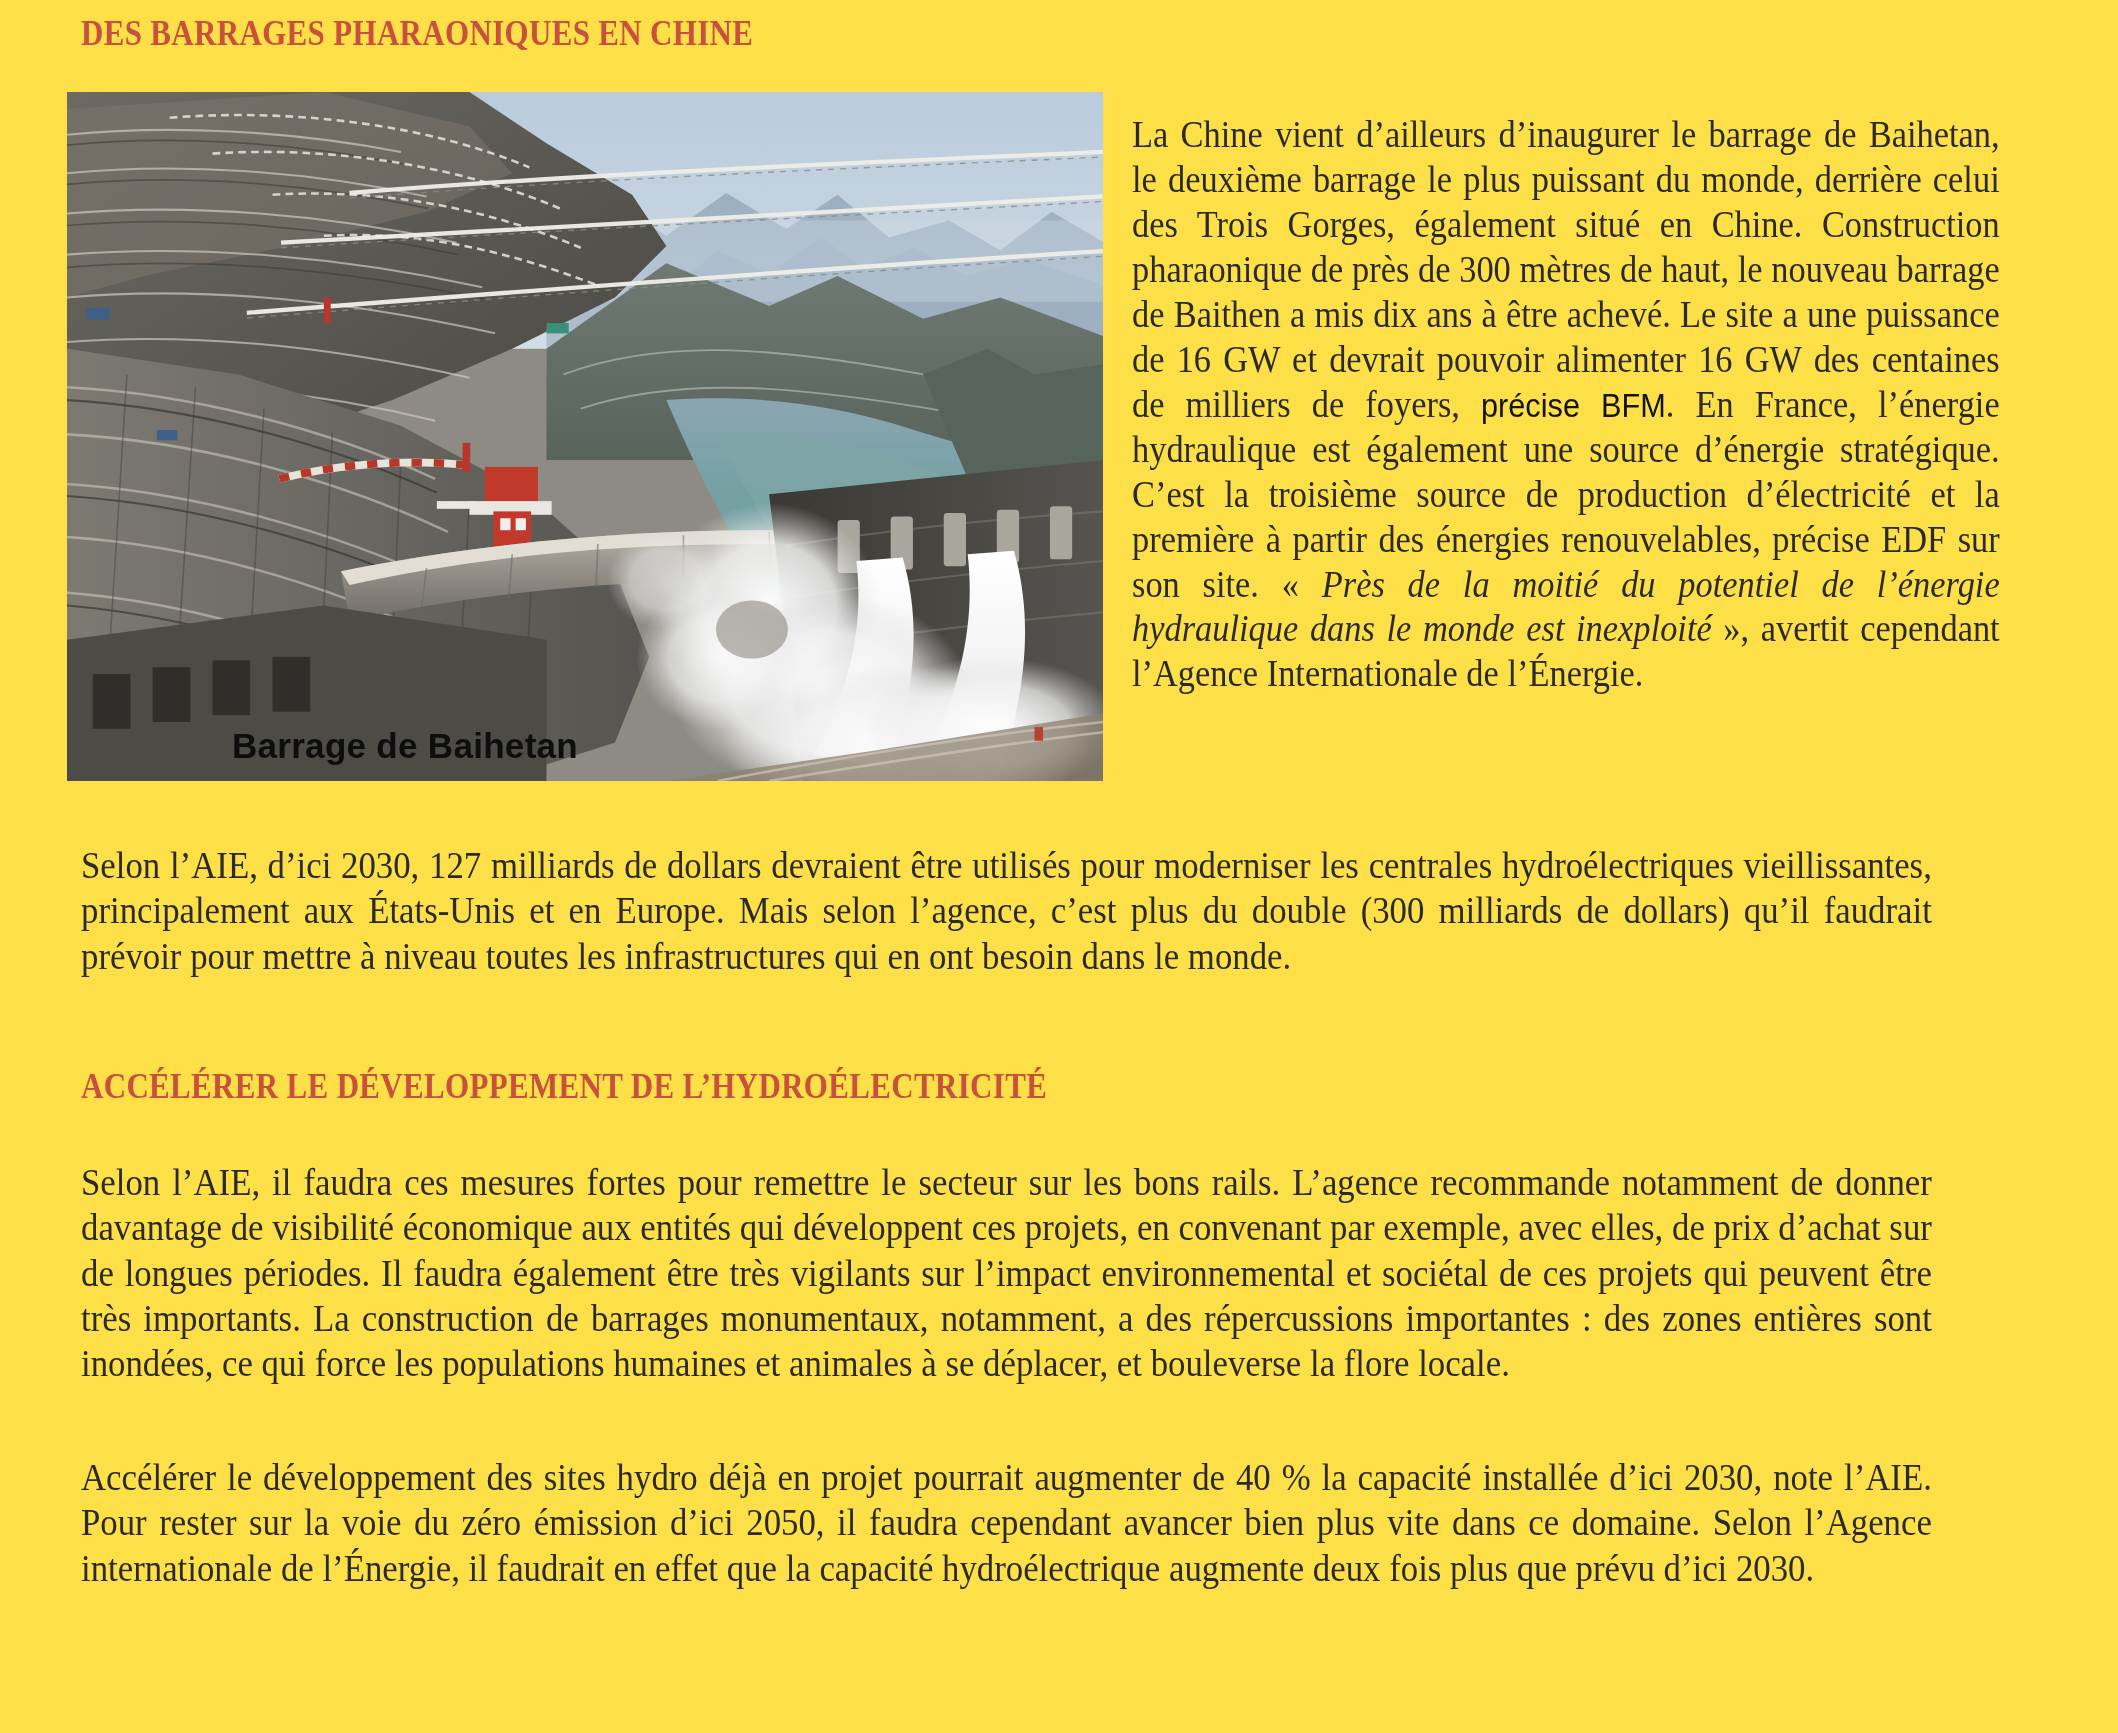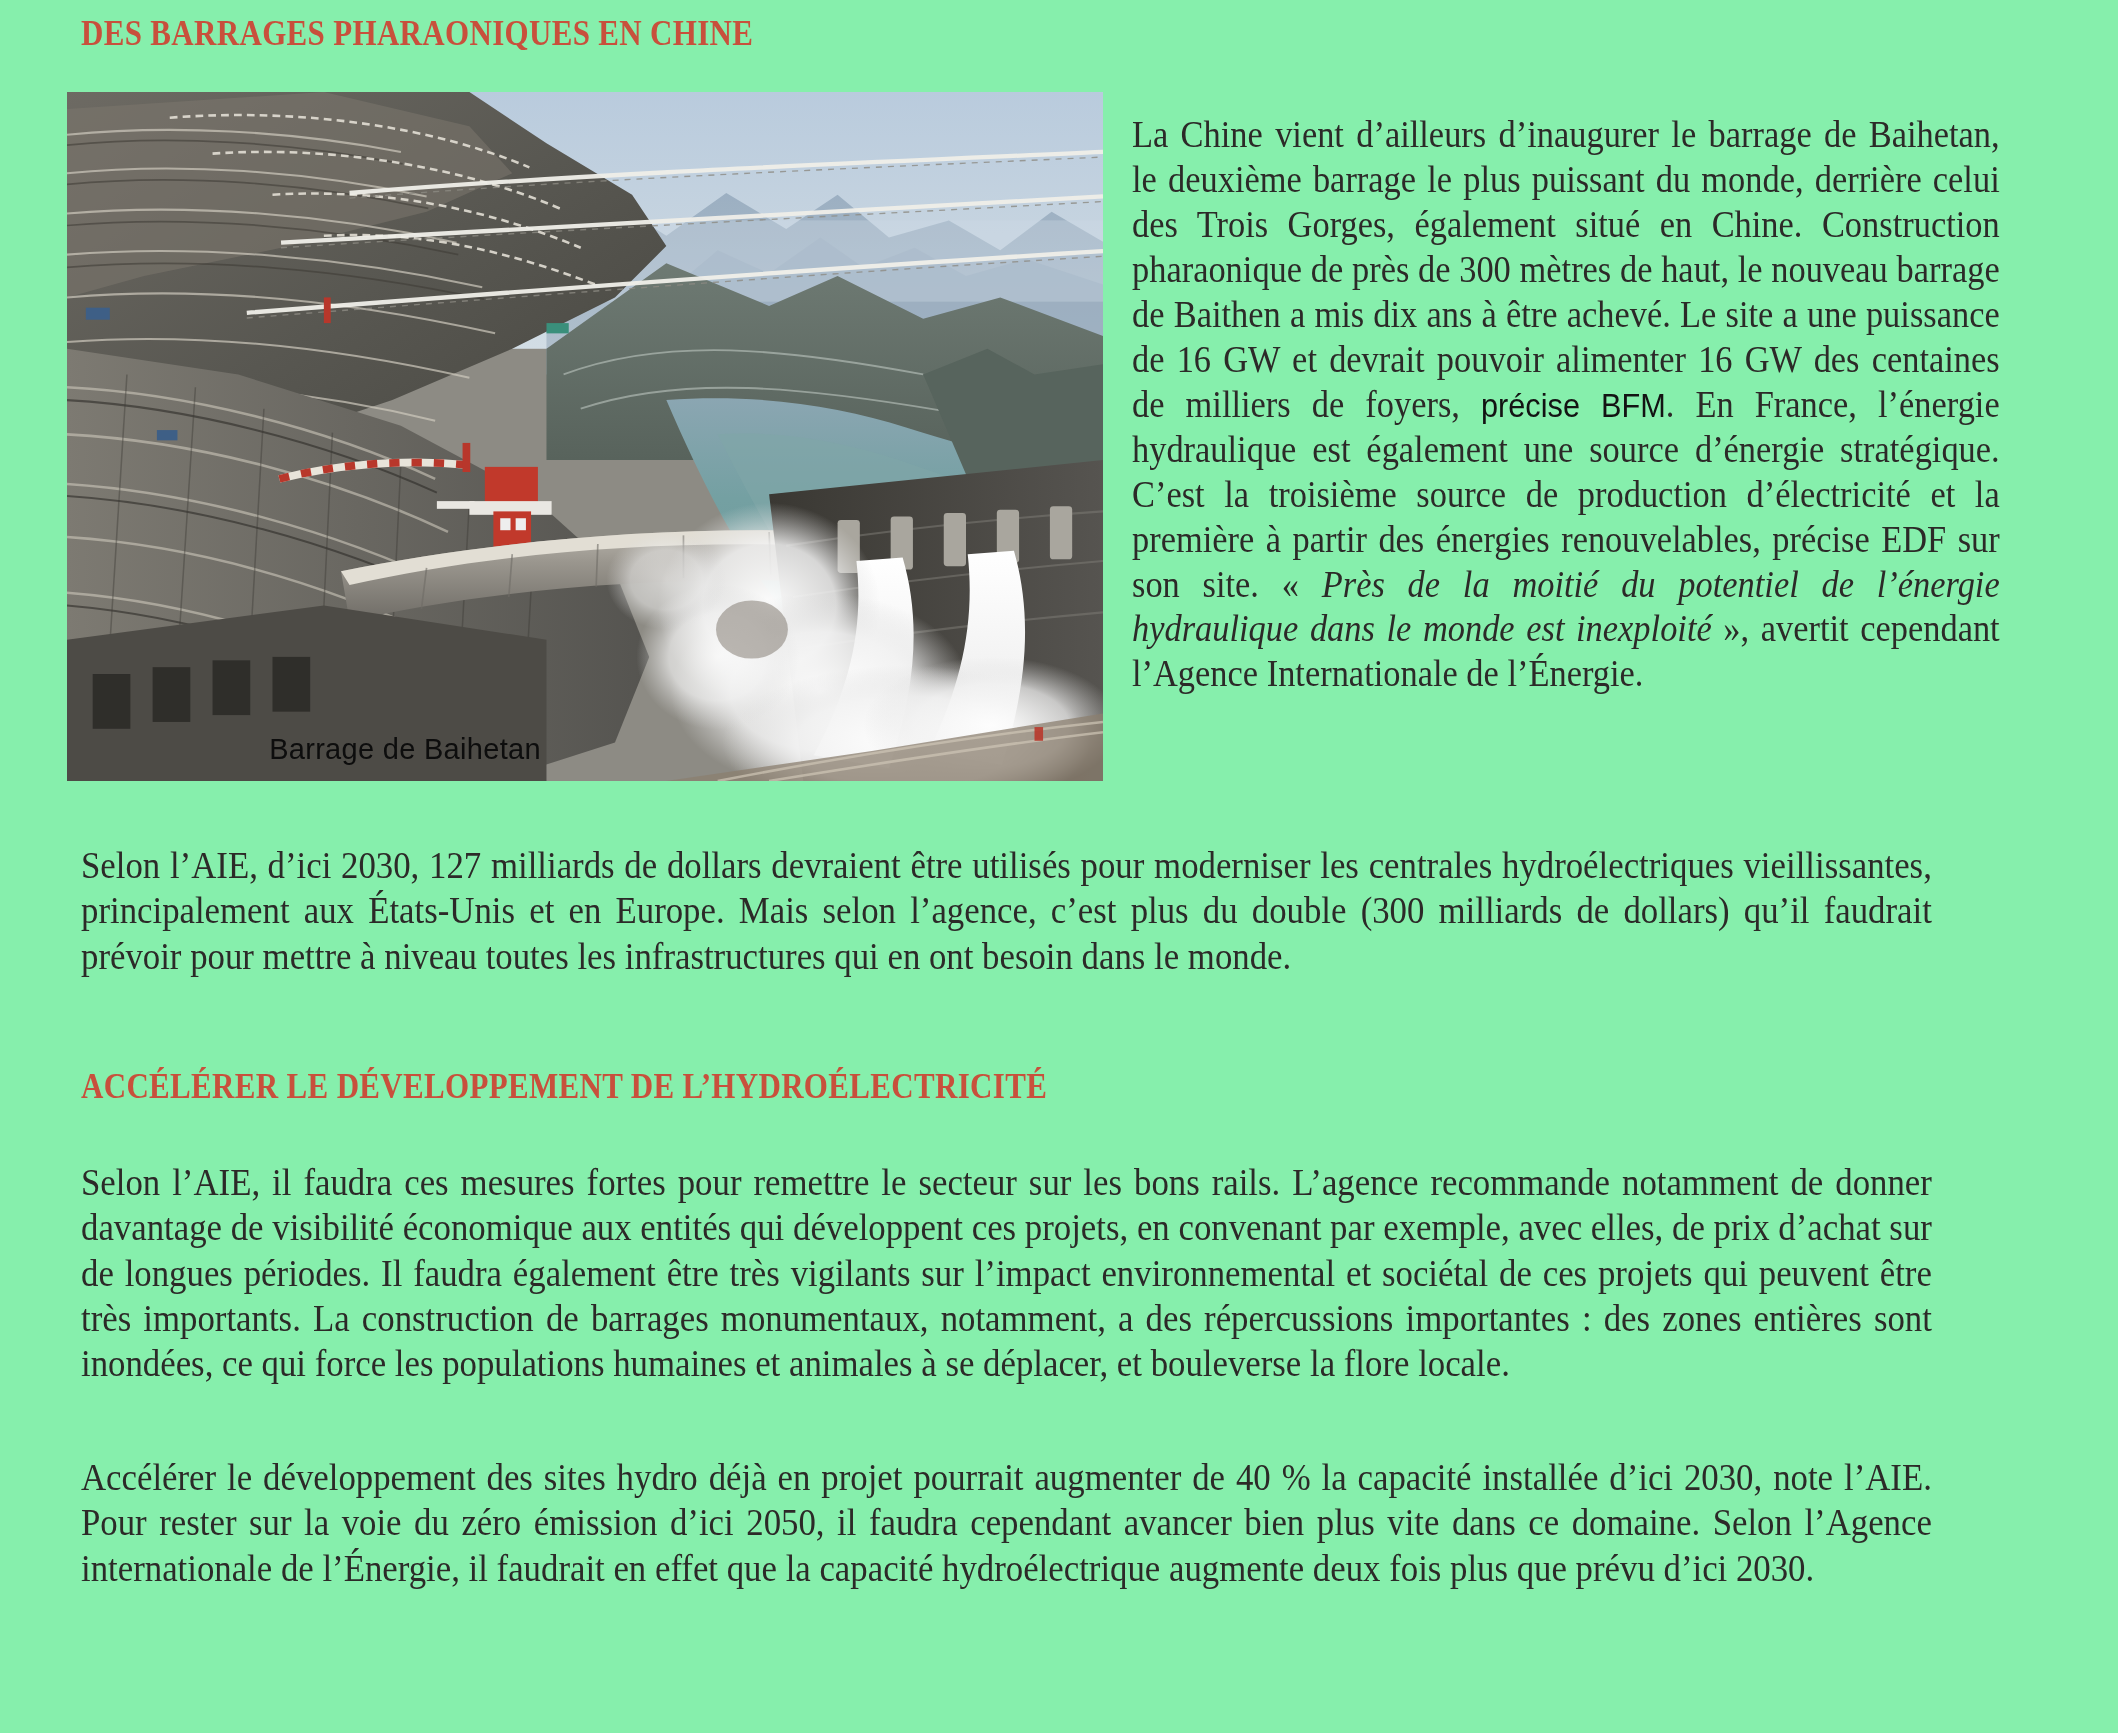--- a/index.html
+++ b/index.html
@@ -11,21 +11,21 @@
     height: 1734px;
     background: #fdf0e8;
     font-family: "Liberation Serif", serif;
     overflow: hidden;
   }
 
   .page {
     position: relative;
     width: 2119px;
     height: 1734px;
-    background: #86efac;
+    background: #fde047;
     box-sizing: border-box;
     padding: 0;
   }
 
   
   .section-heading {
     color: #c8503c;
     font-family: "Liberation Serif", serif;
     font-weight: bold;
     font-size: 36px;
@@ -63,22 +63,22 @@
   }
   .photo svg { display: block; width: 100%; height: 100%; }
 
   .photo-caption {
     position: absolute;
     left: 0;
     right: 0;
     bottom: 15.4px;
     text-align: center;
     font-family: "Liberation Sans", sans-serif;
-    font-weight: normal;
-    font-size: 29px;
+    font-weight: bold;
+    font-size: 35px;
     color: #0d0d0d;
     letter-spacing: 0.3px;
     padding-right: 360px;
   }
 
   
   .col-right {
     position: absolute;
     left: 1132px;
     top: 113px;

